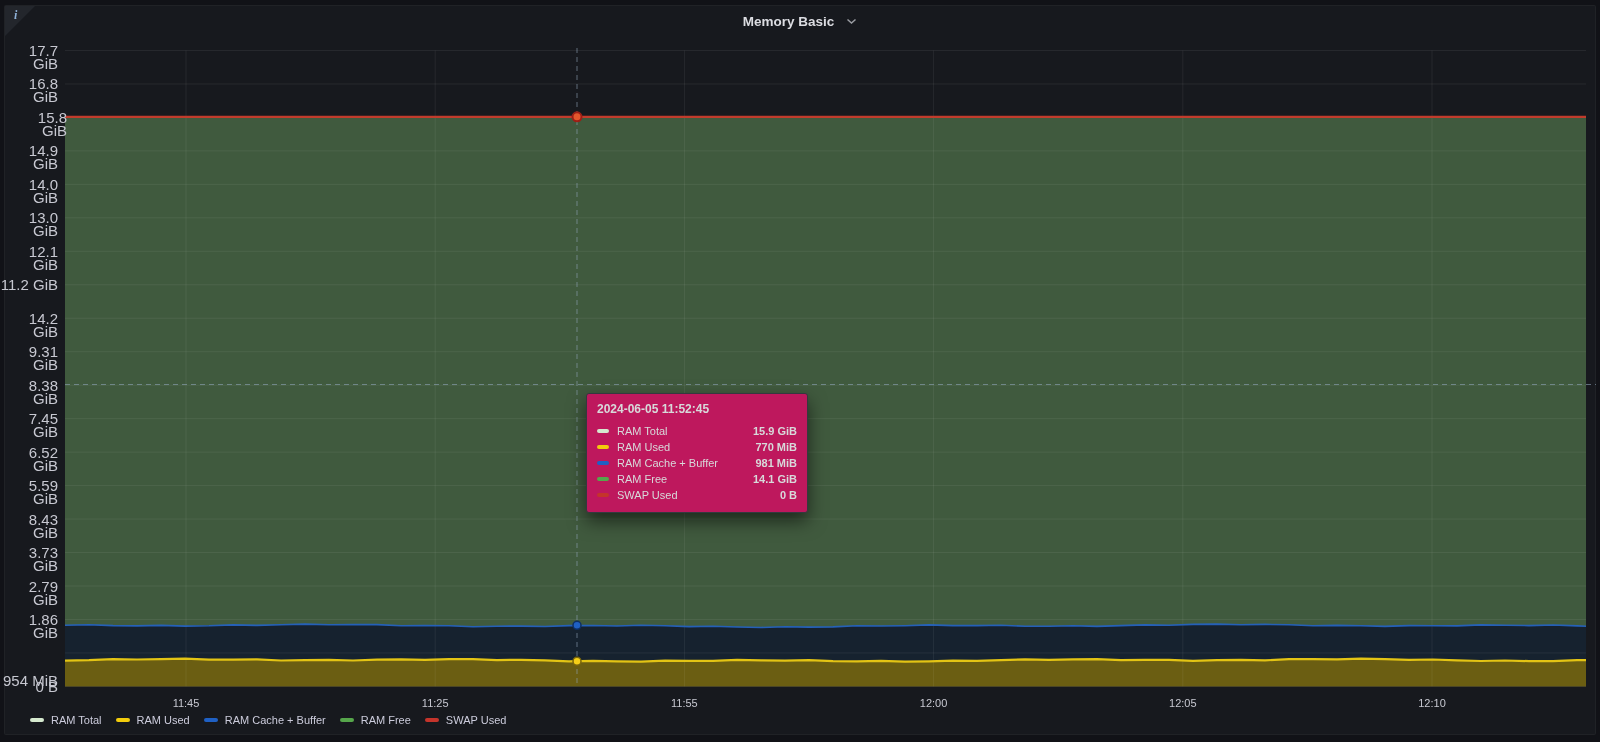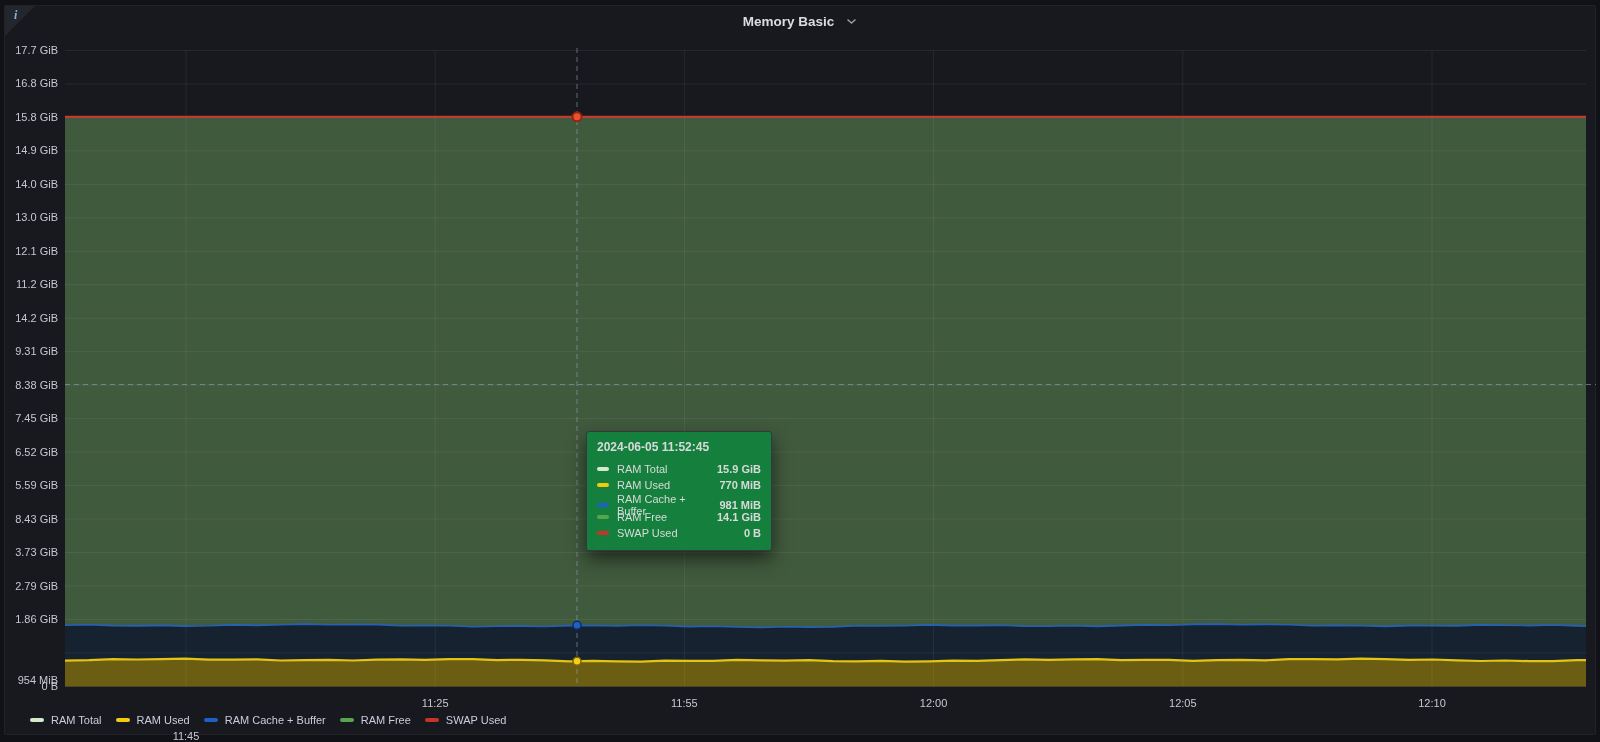--- a/index.html
+++ b/index.html
@@ -7,30 +7,30 @@
   .panel-bg{position:absolute;left:4px;top:5px;right:4px;height:728px;background:#17191e;
     border:1px solid rgba(255,255,255,0.04);border-radius:2px;}
   .info-corner{position:absolute;left:5px;top:6px;width:30px;height:30px;
     clip-path:polygon(0 0,100% 0,0 100%);background:#23262c;cursor:pointer;z-index:6;}
   .info-i{position:absolute;left:9px;top:2px;font-size:12px;font-weight:700;font-style:italic;
     color:#8fb1d8;font-family:"Liberation Serif",serif;}
   .header{position:absolute;left:0;top:6px;width:1600px;height:30px;display:flex;
     align-items:center;justify-content:center;gap:12px;cursor:pointer;z-index:5;}
   .title{font-size:13.5px;font-weight:700;color:#dcdde2;}
   #chart{position:absolute;left:0;top:0;z-index:2;cursor:crosshair;}
-  .yl{position:absolute;left:0;width:58px;text-align:right;font-size:11px;font-weight:500;
+  .yl{position:absolute;left:0;width:58px;text-align:right;font-size:15px;font-weight:500;
     color:#c7c8d1;z-index:3;line-height:13px;}
   .xl{position:absolute;width:70px;text-align:center;font-size:11px;font-weight:500;
     color:#c7c8d1;z-index:3;line-height:13px;}
   #legend{position:absolute;left:30px;top:714px;display:flex;align-items:center;gap:14px;z-index:4;}
   .li{display:flex;align-items:center;gap:7px;font-size:11px;font-weight:500;color:#ccccdc;cursor:pointer;}
   .sw{display:inline-block;width:14px;height:4px;border-radius:2px;flex:0 0 auto;}
-  #tooltip{position:absolute;left:586px;top:393px;width:186px;background:#15803d;
+  #tooltip{position:absolute;left:586px;top:393px;width:222px;background:#be185d;
     border:1px solid #35383f;border-radius:3px;box-shadow:0 8px 18px rgba(0,0,0,0.55);
-    padding:8px 10px 9px 10px;z-index:10;box-sizing:border-box;margin-top:38px;}
+    padding:8px 10px 9px 10px;z-index:10;box-sizing:border-box;}
   .tt-title{font-size:12px;font-weight:700;color:#d8d9da;margin-bottom:7px;}
   .tr{display:grid;grid-template-columns:20px 1fr auto;align-items:center;height:16px;
     font-size:11px;color:#d8d9da;}
   .tr .sw{width:12px;}
   .tr .val{font-weight:700;text-align:right;padding-left:6px;}
 </style>
 </head>
 <body>
 
 <div class="panel-bg"></div>
@@ -104,41 +104,41 @@
     <line x1="577" x2="577" y1="48" y2="686.5" stroke="#8fa3b8" stroke-opacity="0.6" stroke-width="1" stroke-dasharray="5 4"></line>
     <line x1="65" x2="1596" y1="384.5" y2="384.5" stroke="#8fa3b8" stroke-opacity="0.6" stroke-width="1" stroke-dasharray="5 4"></line>
     <circle cx="577" cy="116.851" r="4.5" fill="#E2572C" stroke="#9C1F16" stroke-width="2"></circle>
     <circle cx="577" cy="625.3121814817433" r="4" fill="#1F60C4" stroke="#0E2F63" stroke-width="1.5"></circle>
     <circle cx="577" cy="661.2664163185894" r="4" fill="#F5CF18" stroke="#7A660B" stroke-width="1.5"></circle>
   </svg>
 
 <div id="yaxis">
     <div class="yl" style="top: 44px;">17.7 GiB</div>
     <div class="yl" style="top: 77.47px;">16.8 GiB</div>
-    <div class="yl" style="top: 110.94px;">15.8 GiB</div>
+    <div class="yl" style="top: 110.94px; margin-left: 9px;">15.8 GiB</div>
     <div class="yl" style="top: 144.41px;">14.9 GiB</div>
     <div class="yl" style="top: 177.88px;">14.0 GiB</div>
     <div class="yl" style="top: 211.35px;">13.0 GiB</div>
     <div class="yl" style="top: 244.82px;">12.1 GiB</div>
     <div class="yl" style="top: 278.29px;">11.2 GiB</div>
     <div class="yl" style="top: 311.76px;">14.2 GiB</div>
     <div class="yl" style="top: 345.23px;">9.31 GiB</div>
     <div class="yl" style="top: 378.7px;">8.38 GiB</div>
     <div class="yl" style="top: 412.17px;">7.45 GiB</div>
     <div class="yl" style="top: 445.64px;">6.52 GiB</div>
     <div class="yl" style="top: 479.11px;">5.59 GiB</div>
     <div class="yl" style="top: 512.58px;">8.43 GiB</div>
     <div class="yl" style="top: 546.05px;">3.73 GiB</div>
     <div class="yl" style="top: 579.52px;">2.79 GiB</div>
     <div class="yl" style="top: 612.99px;">1.86 GiB</div>
     <div class="yl" style="top: 674px;">954 MiB</div>
     <div class="yl" style="top: 679.93px;">0 B</div>
   </div>
 <div id="xaxis">
-    <div class="xl" style="left: 151px; top: 697px; margin-top: 33px;">11:45</div>
+    <div class="xl" style="left: 151px; top: 697px;">11:45</div>
     <div class="xl" style="left: 400.2px; top: 697px;">11:25</div>
     <div class="xl" style="left: 649.4px; top: 697px;">11:55</div>
     <div class="xl" style="left: 898.6px; top: 697px;">12:00</div>
     <div class="xl" style="left: 1147.8px; top: 697px;">12:05</div>
     <div class="xl" style="left: 1397px; top: 697px;">12:10</div>
   </div>
 
 <div id="tooltip">
   <div class="tt-title">2024-06-05 11:52:45</div>
   <div id="tt-rows">

